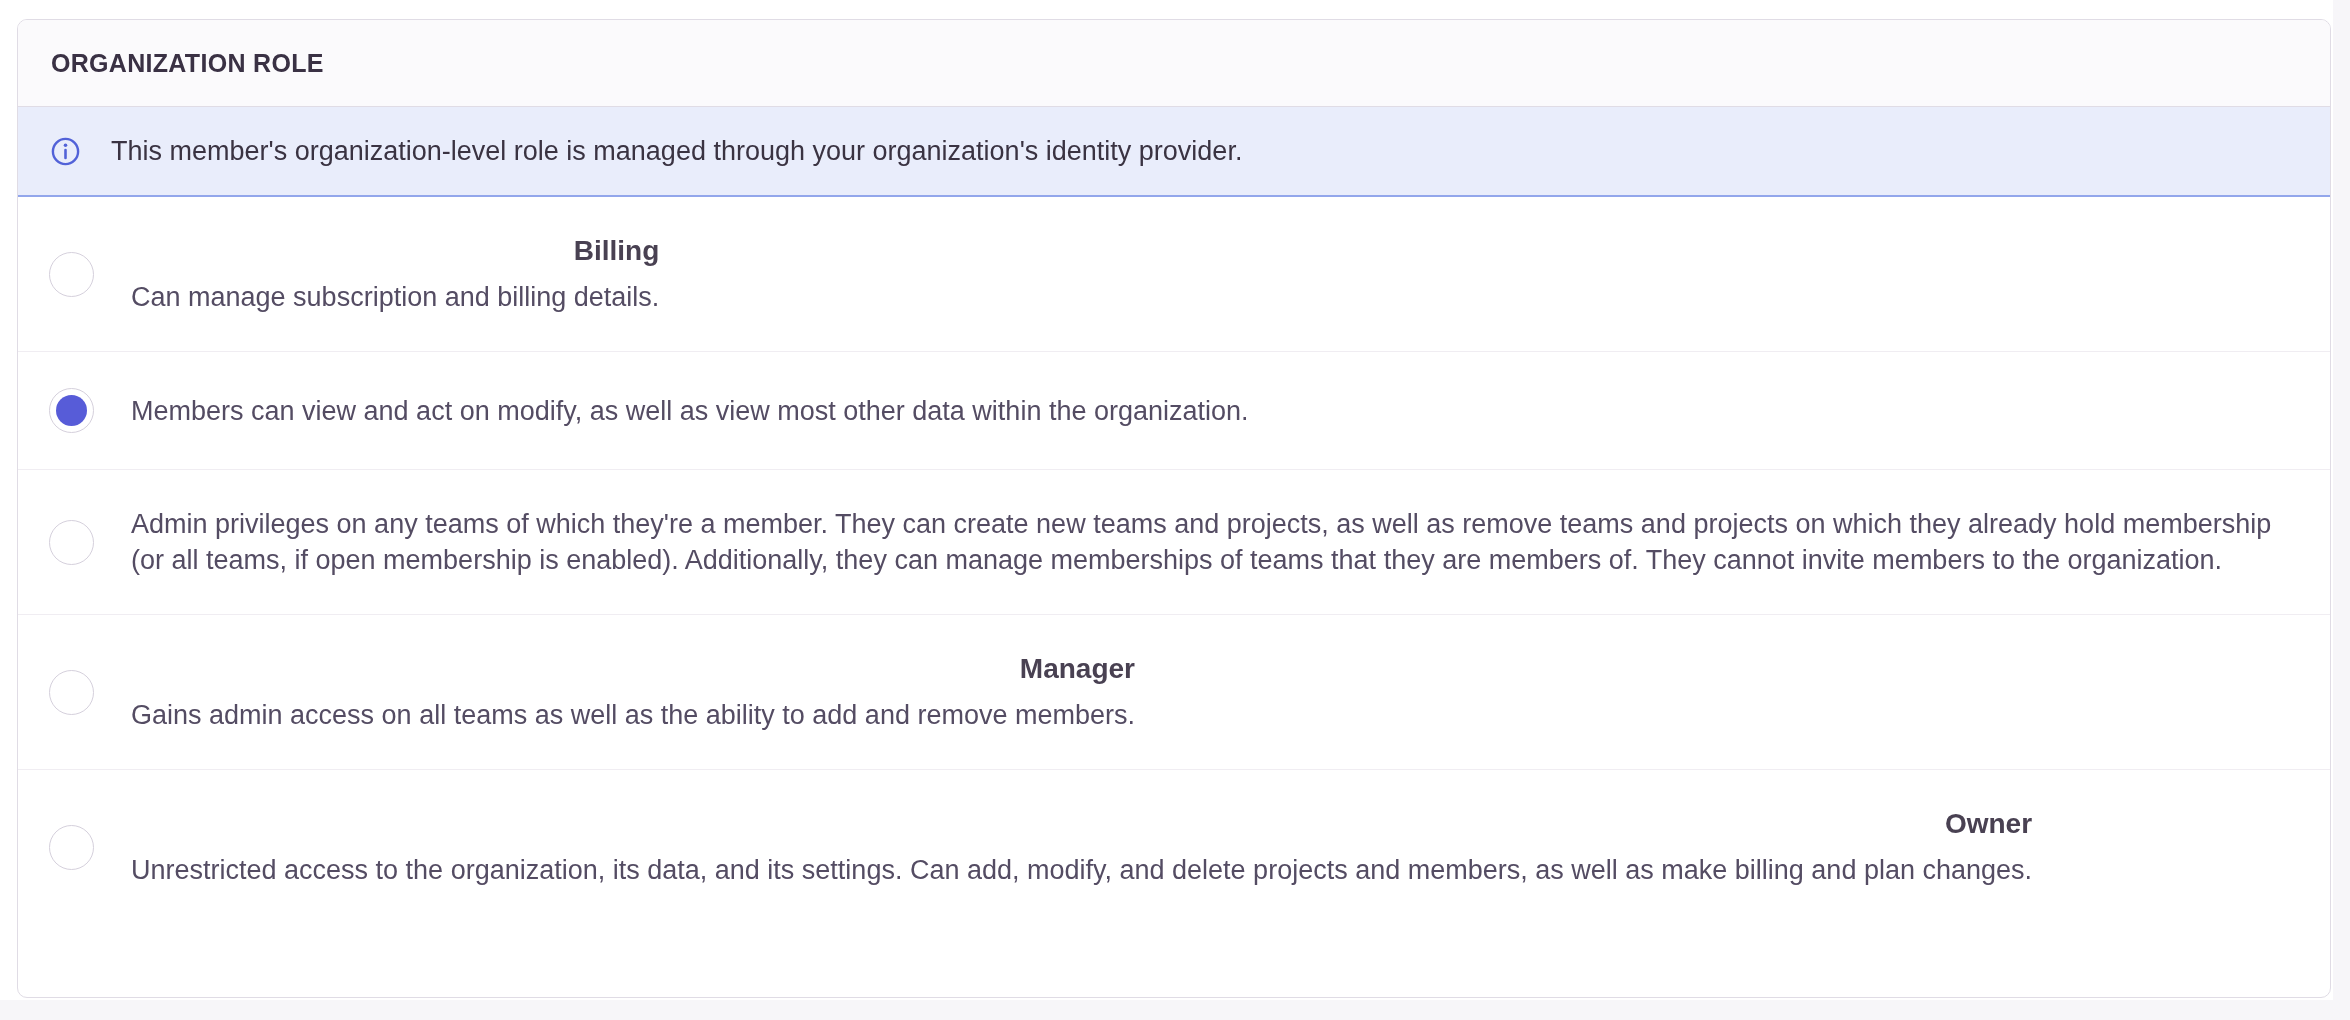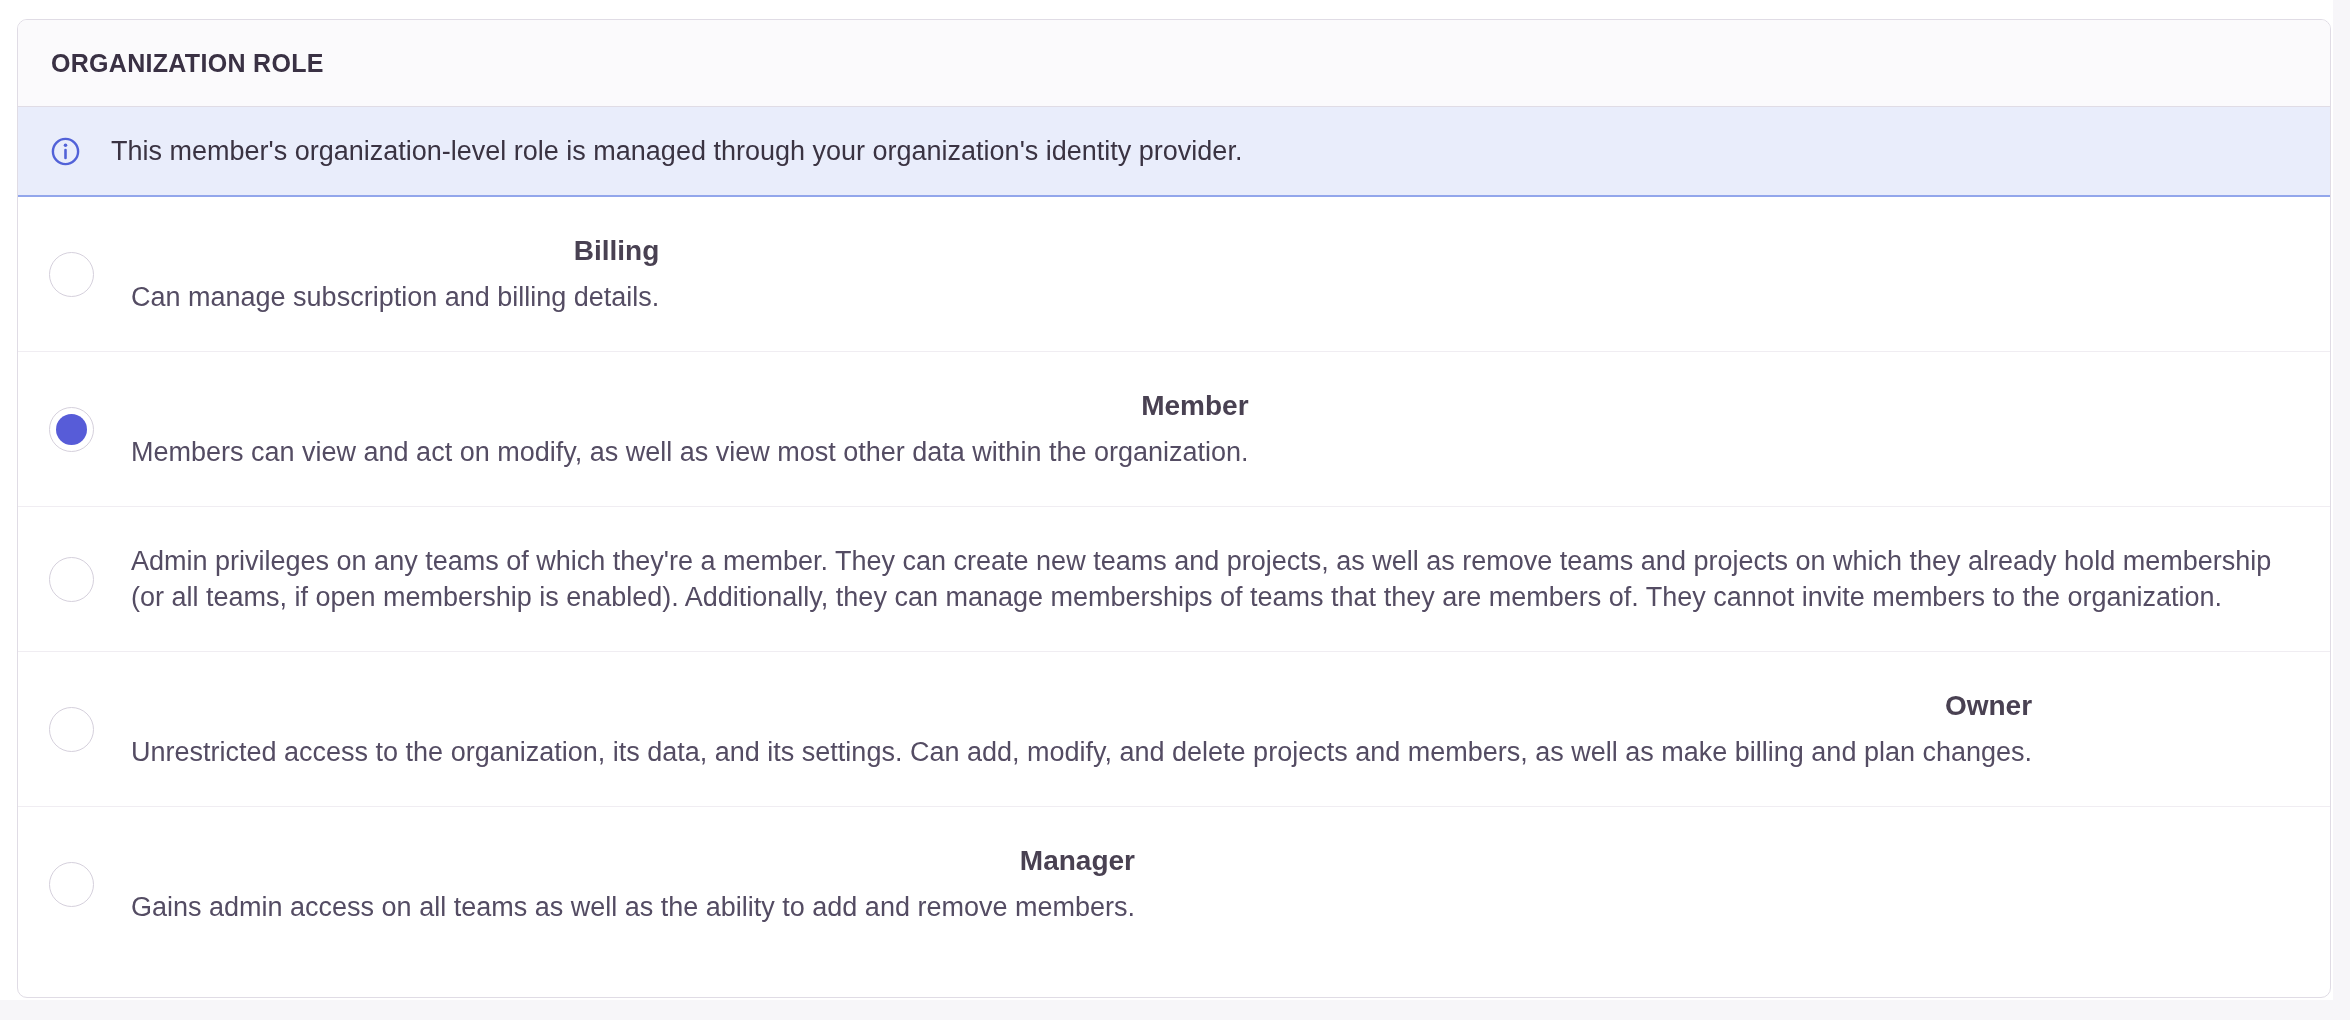--- a/index.html
+++ b/index.html
@@ -133,42 +133,41 @@
       <span class="radio"></span>
       <span class="role-text">
         <span class="role-title">Billing</span>
         <span class="role-desc">Can manage subscription and billing details.</span>
       </span>
     </label>
 
     <label class="role-row">
       <span class="radio checked"></span>
       <span class="role-text">
-        <span class="role-title">Member</span>
         <span class="role-desc">Members can view and act on modify, as well as view most other data within the organization.</span>
       </span>
     </label>
 
     <label class="role-row">
       <span class="radio"></span>
       <span class="role-text">
         <span class="role-desc">Admin privileges on any teams of which they're a member. They can create new teams and projects, as well as remove teams and projects on which they already hold membership (or all teams, if open membership is enabled). Additionally, they can manage memberships of teams that they are members of. They cannot invite members to the organization.</span>
       </span>
     </label>
 
     <label class="role-row">
       <span class="radio"></span>
       <span class="role-text">
-        <span class="role-title">Owner</span>
-        <span class="role-desc">Unrestricted access to the organization, its data, and its settings. Can add, modify, and delete projects and members, as well as make billing and plan changes.</span>
+        <span class="role-title">Manager</span>
+        <span class="role-desc">Gains admin access on all teams as well as the ability to add and remove members.</span>
       </span>
     </label>
 
     <label class="role-row">
       <span class="radio"></span>
       <span class="role-text">
-        <span class="role-title">Manager</span>
-        <span class="role-desc">Gains admin access on all teams as well as the ability to add and remove members.</span>
+        <span class="role-title">Owner</span>
+        <span class="role-desc">Unrestricted access to the organization, its data, and its settings. Can add, modify, and delete projects and members, as well as make billing and plan changes.</span>
       </span>
     </label>
 
   </div>
 </section>
 
 </body></html>

